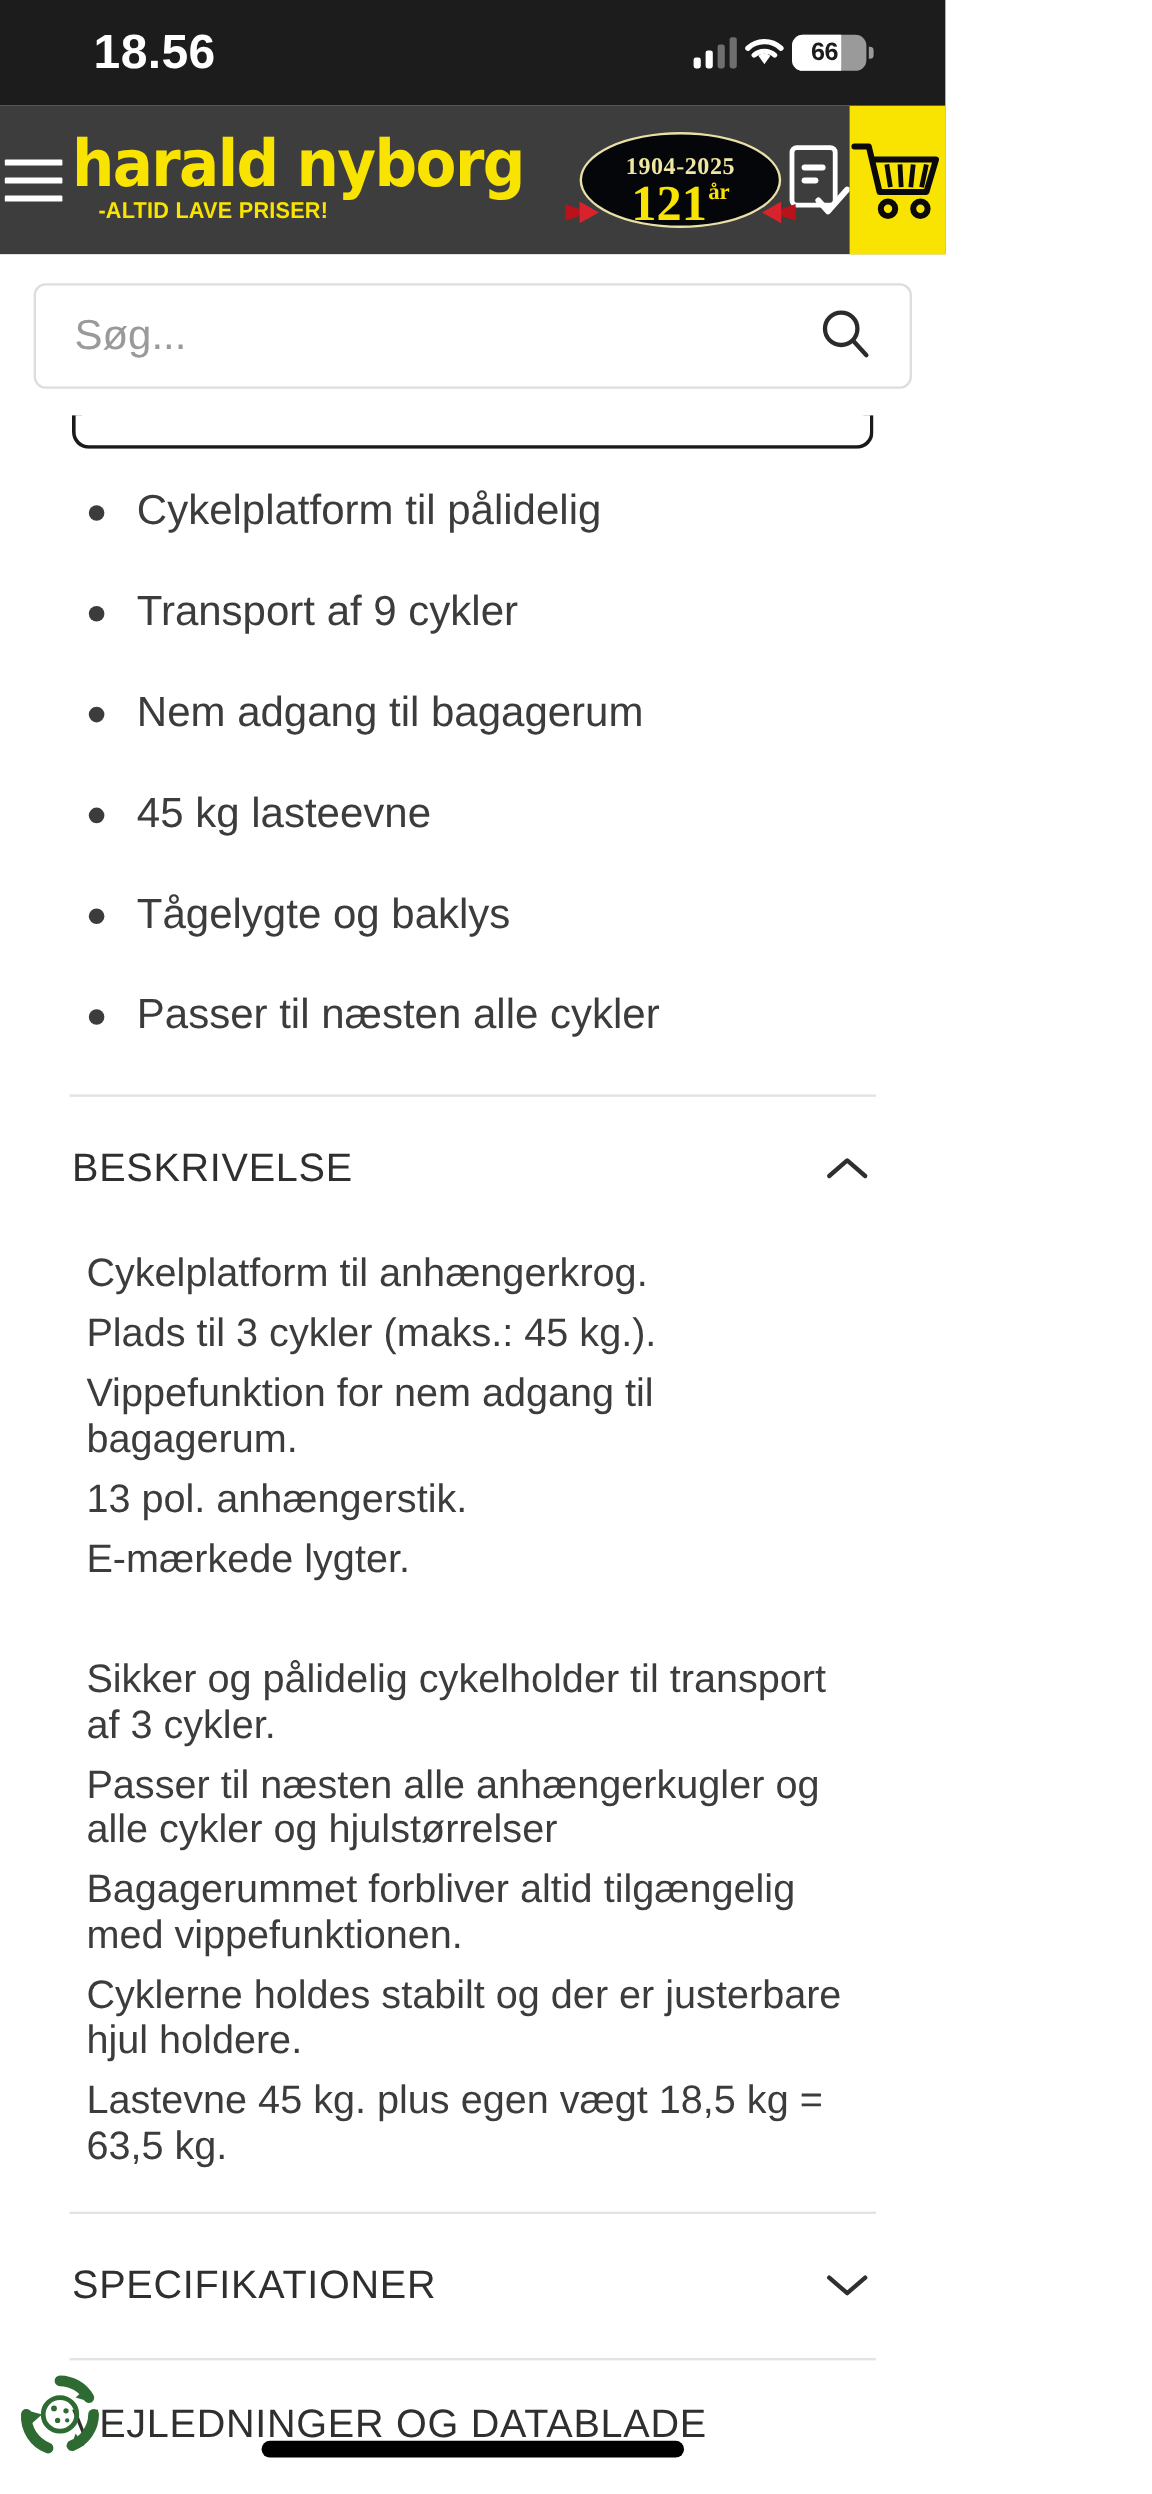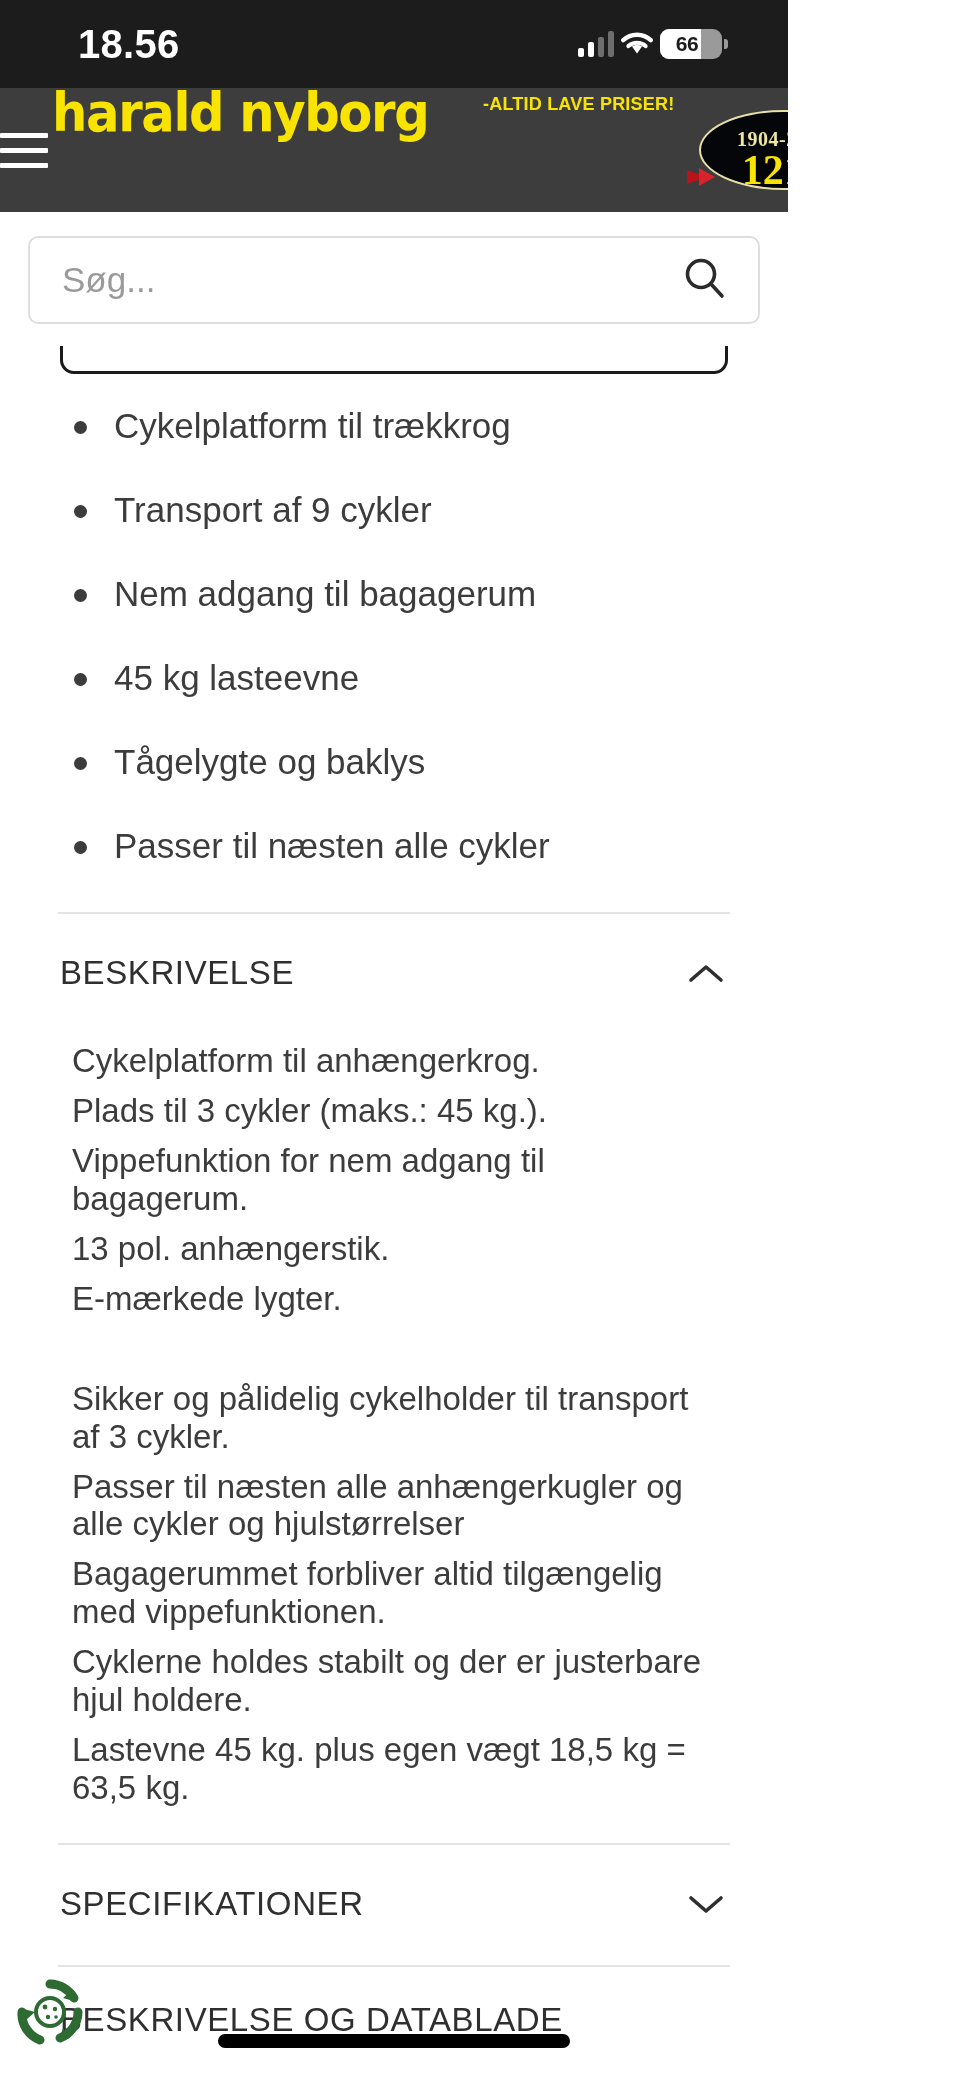--- a/index.html
+++ b/index.html
@@ -76,21 +76,21 @@
     align-items: center; justify-content: center;
     gap: 10px;
     cursor: pointer;
   }
   .hamburger span {
     display: block; width: 48px; height: 5px;
     background: #ffffff; border-radius: 1px;
   }
   .brand {
     flex: 0 0 auto;
-    display: flex; flex-direction: row;
+    display: flex; flex-direction: column;
     justify-content: center;
     padding-left: 4px;
   }
   .brand-name {
     color: #f9e300;
     font-family: "DejaVu Sans", sans-serif;
     font-size: 54px;
     font-weight: 700;
     line-height: 0.92;
     letter-spacing: -1.5px;
@@ -380,21 +380,21 @@
         </svg>
       </span>
     </div>
   </div>
 
   <div class="content">
 
     <div class="prev-card-bottom"></div>
 
     <ul class="features">
-      <li>Cykelplatform til trækkrog</li>
+      <li>Cykelplatform til pålidelig</li>
       <li>Transport af 9 cykler</li>
       <li>Nem adgang til bagagerum</li>
       <li>45 kg lasteevne</li>
       <li>Tågelygte og baklys</li>
       <li>Passer til næsten alle cykler</li>
     </ul>
 
     <hr class="sep">
 
     <div class="accordion-head">
@@ -426,21 +426,21 @@
       <span class="accordion-title">SPECIFIKATIONER</span>
       <span class="chev">
         <svg width="36" height="22" viewBox="0 0 36 22">
           <path d="M3 5 L18 18 L33 5" fill="none" stroke="#2f2f2f" stroke-width="3.6" stroke-linecap="round" stroke-linejoin="round"></path>
         </svg>
       </span>
     </div>
 
     <hr class="sep" style="margin-top:4px">
 
-    <div class="cut-head">BESKRIVELSE OG DATABLADE</div>
+    <div class="cut-head">VEJLEDNINGER OG DATABLADE</div>
   </div>
 
   <div class="cookie-badge">
     <svg width="72" height="72" viewBox="0 0 72 72">
       <path d="M36 8 A28 28 0 0 1 60 22" fill="none" stroke="#2e6b33" stroke-width="9" stroke-linecap="round"></path>
       <path d="M63 26 L58 14 L49 22 Z" fill="#2e6b33"></path>
       <path d="M64 36 A28 28 0 0 1 46 62" fill="none" stroke="#2e6b33" stroke-width="9" stroke-linecap="round"></path>
       <path d="M44 66 L56 62 L49 52 Z" fill="#2e6b33"></path>
       <path d="M26 64 A28 28 0 0 1 8 36" fill="none" stroke="#2e6b33" stroke-width="9" stroke-linecap="round"></path>
       <path d="M6 32 L12 44 L21 36 Z" fill="#2e6b33"></path>

